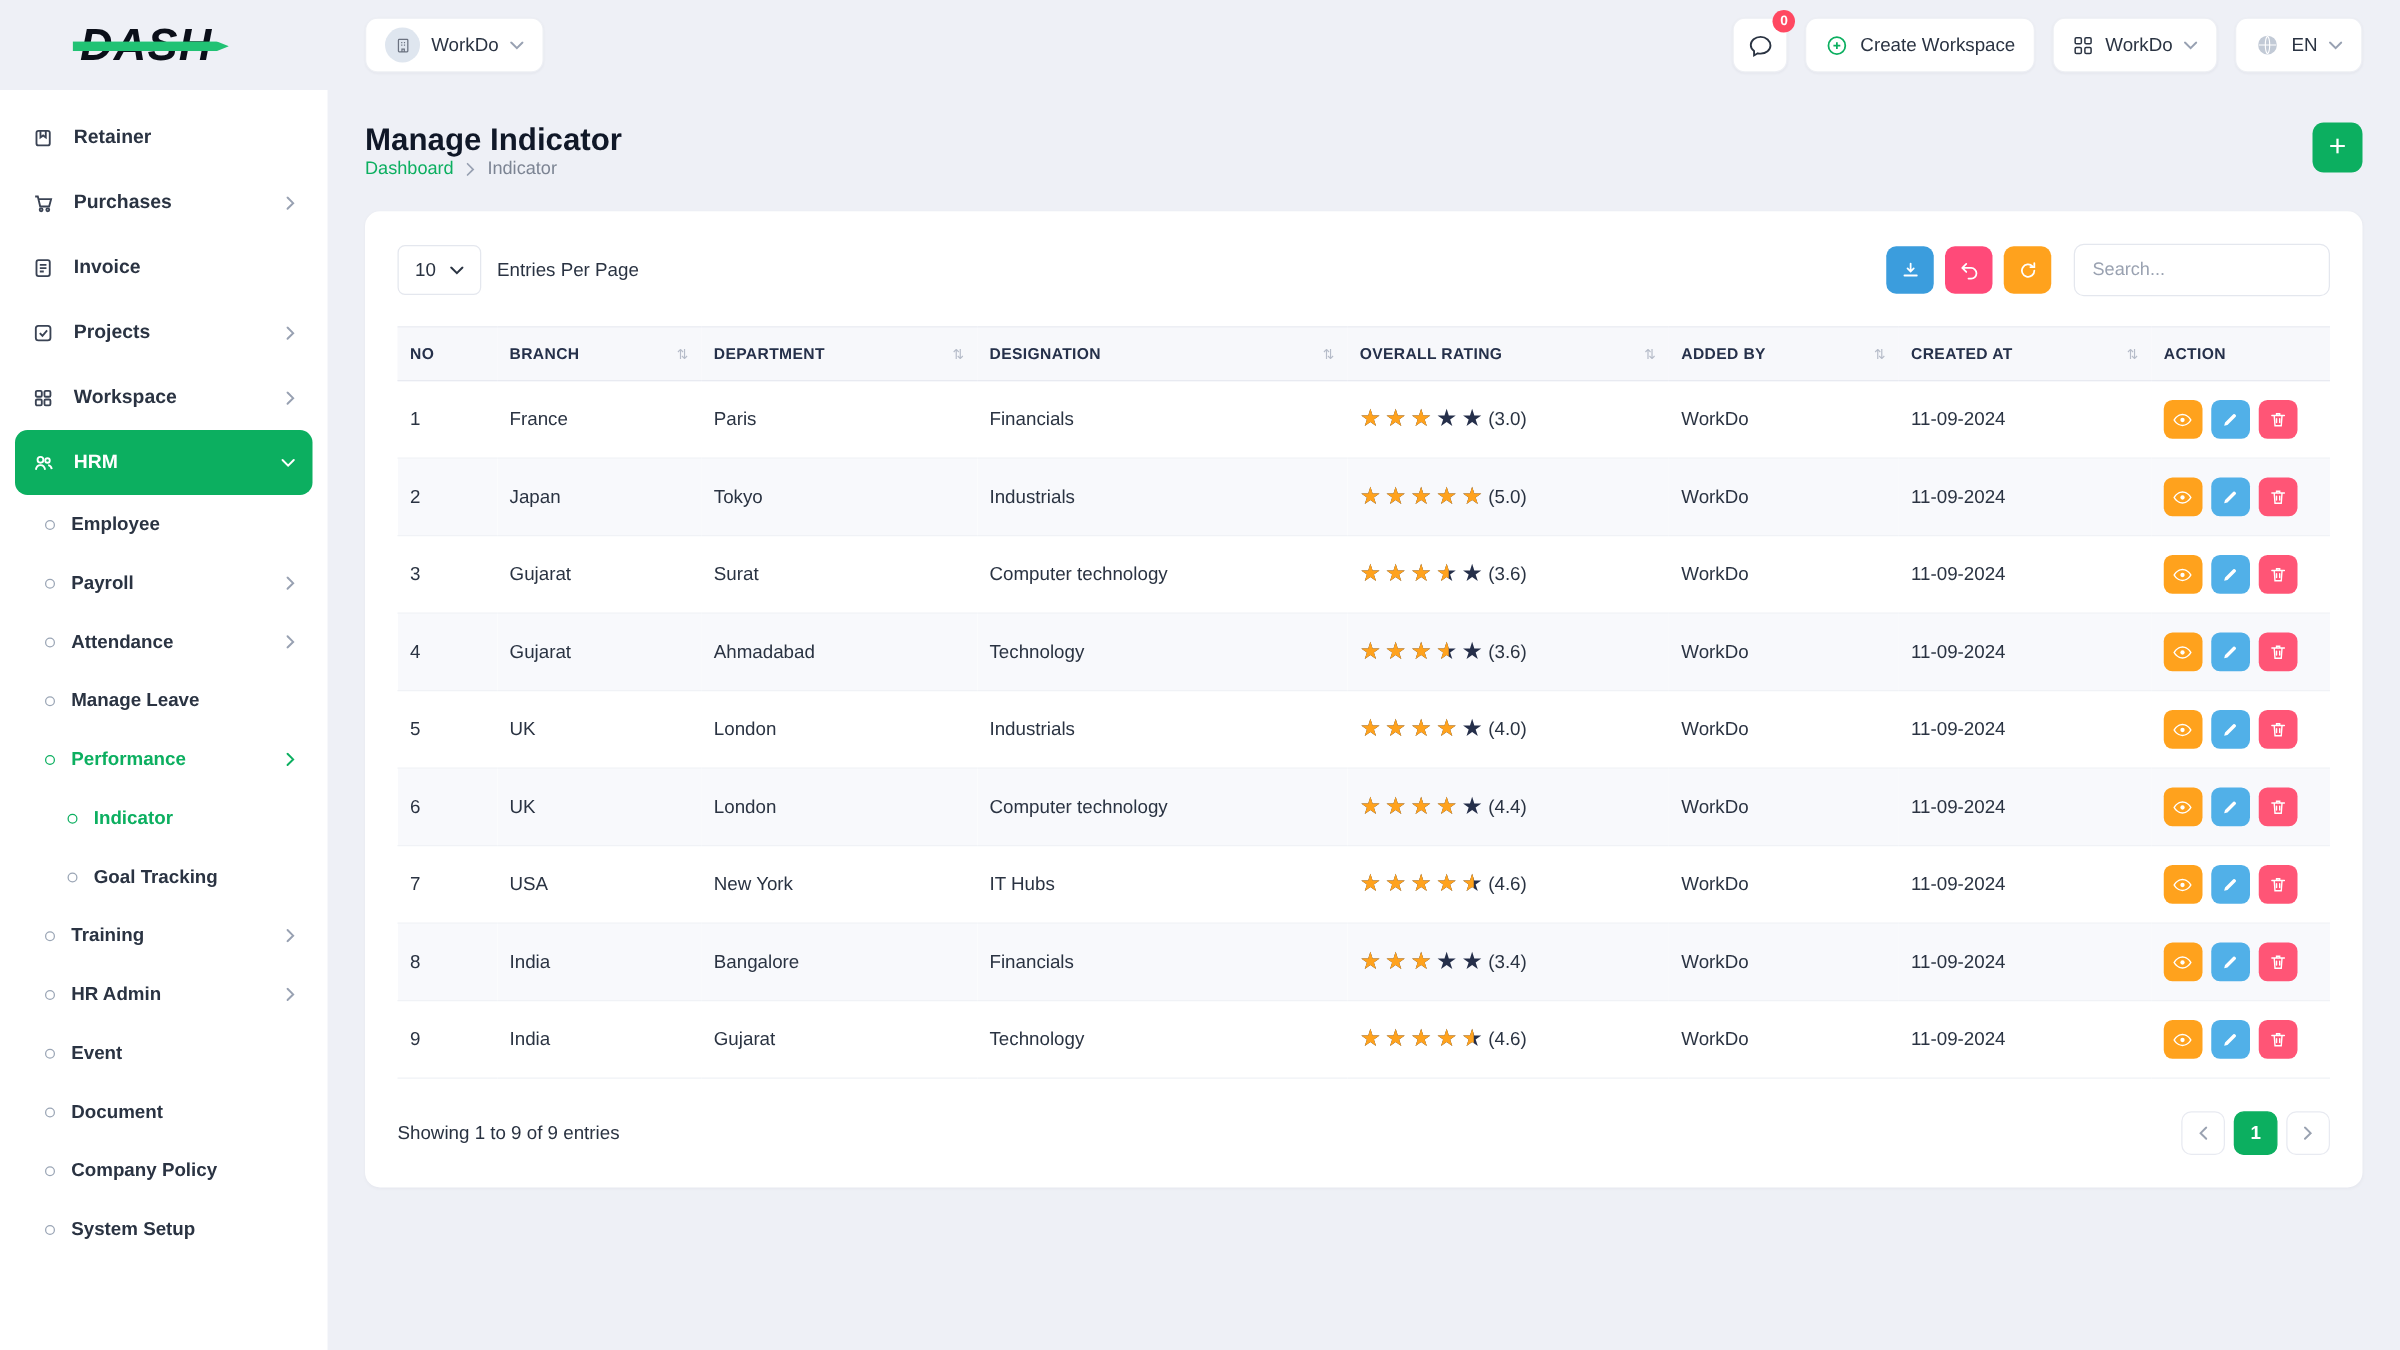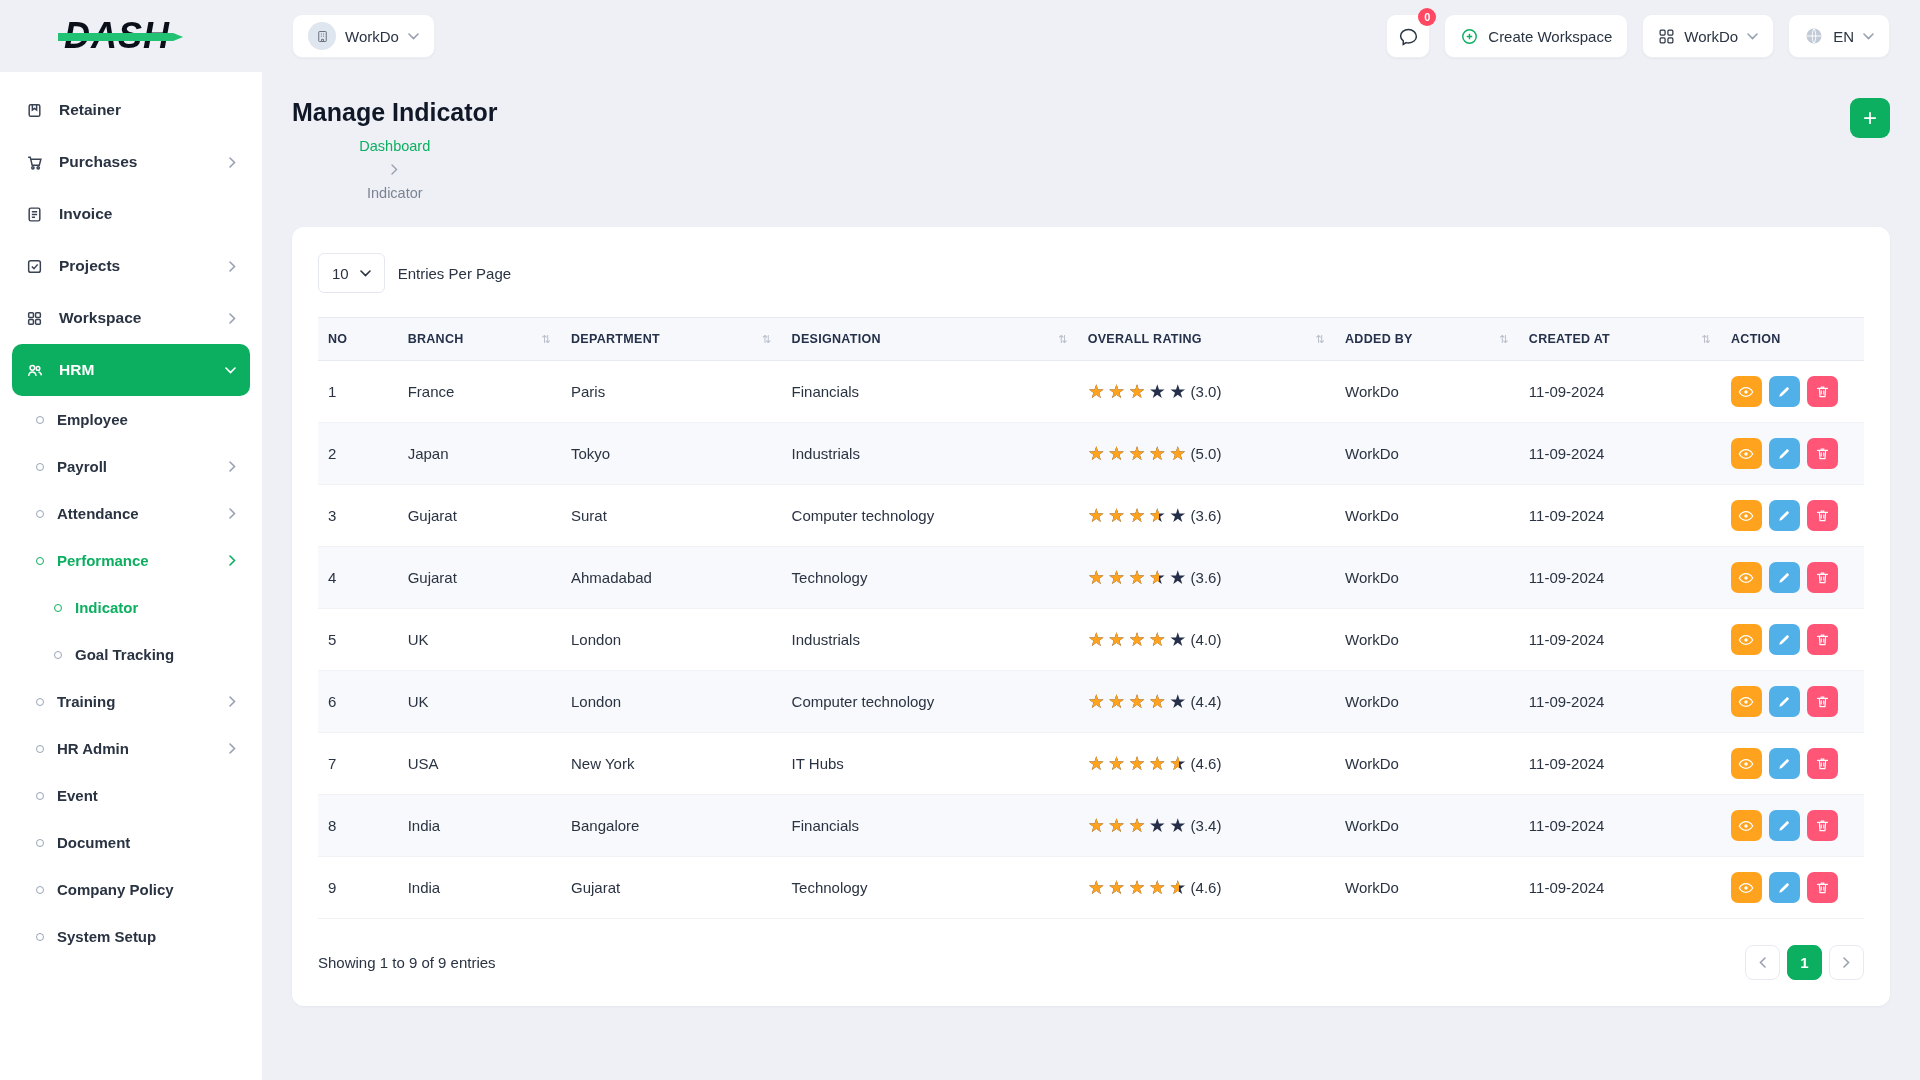--- a/index.html
+++ b/index.html
@@ -44,21 +44,21 @@
   .nav-item.sub2 { height:47px; padding-left:42px; font-size:15px; }
   .dot { width:8px; height:8px; border:1.6px solid #9aa5b5; border-radius:50%; flex:0 0 auto; }
   .nav-item.green { color:#0caf60; }
   .nav-item.green .dot { border-color:#0caf60; }
   .nav-item.green .chev-r { color:#0caf60; }
 
   
   .main { flex:1; padding:26px 30px 0; }
   .page-head { display:flex; justify-content:space-between; align-items:flex-start; }
   h1 { font-size:25px; font-weight:bold; color:#101828; }
-  .breadcrumb { margin-top:11px; font-size:14.5px; display:flex; align-items:center; gap:10px;flex-direction:column; }
+  .breadcrumb { font-size:14.5px; display:flex; align-items:center; gap:10px; }
   .breadcrumb a { color:#0caf60; text-decoration:none; cursor:pointer; }
   .crumb-current { color:#7c8493; }
   .add-btn { width:40px; height:40px; border:none; border-radius:9px; background:#0caf60; color:#fff;
     font-size:24px; line-height:1; cursor:pointer; display:flex; align-items:center; justify-content:center; }
 
   .card { margin-top:26px; background:#fff; border-radius:12px; padding:26px; box-shadow:0 1px 3px rgba(16,24,40,.04); }
   .controls { display:flex; justify-content:space-between; align-items:center; }
   .controls-left { display:flex; align-items:center; gap:13px; }
   .select { display:inline-flex; align-items:center; gap:11px; border:1px solid #e4e7ee; background:#fff;
     border-radius:6px; height:40px; padding:0 13px; font-size:15px; color:#2a3342; cursor:pointer; }
@@ -247,20 +247,24 @@
           <path d="M1 1l4.5 4.5L1 10" fill="none" stroke="currentColor" stroke-width="1.6" stroke-linecap="round"></path>
         </svg>
     </div>
     <div class="nav-item sub">
       <span class="dot"></span>
       <span>Attendance</span>
       <svg class="chev-r" width="7" height="11" viewBox="0 0 7 11">
           <path d="M1 1l4.5 4.5L1 10" fill="none" stroke="currentColor" stroke-width="1.6" stroke-linecap="round"></path>
         </svg>
     </div>
+    <div class="nav-item sub">
+      <span class="dot"></span>
+      <span>Manage Leave</span>
+    </div>
     <div class="nav-item sub green">
       <span class="dot"></span>
       <span>Performance</span>
       <svg class="chev-r" width="7" height="11" viewBox="0 0 7 11">
           <path d="M1 1l4.5 4.5L1 10" fill="none" stroke="currentColor" stroke-width="1.6" stroke-linecap="round"></path>
         </svg>
     </div>
     <div class="nav-item sub2 green">
       <span class="dot"></span>
       <span>Indicator</span>
@@ -319,20 +323,39 @@
     <section class="card">
       <div class="controls">
         <div class="controls-left">
           <button class="select">
             <span>10</span>
             <svg class="chev" width="11" height="7" viewBox="0 0 11 7">
                 <path d="M1 1l4.5 4.5L10 1" fill="none" stroke="#2a3342" stroke-width="1.6" stroke-linecap="round"></path>
               </svg>
           </button>
           <span class="entries-label">Entries Per Page</span>
+        </div>
+        <div class="controls-right">
+          <button class="sq-btn blue">
+            <svg width="17" height="17" viewBox="0 0 24 24" fill="none" stroke="#fff" stroke-width="2" stroke-linecap="round">
+                <path d="M12 4v9M8.5 9.5L12 13l3.5-3.5M5 17.5h14"></path>
+              </svg>
+          </button>
+          <button class="sq-btn pink">
+            <svg width="17" height="17" viewBox="0 0 24 24" fill="none" stroke="#fff" stroke-width="2" stroke-linecap="round" stroke-linejoin="round">
+                <path d="M8.5 13.5L4 9l4.5-4.5M4 9h10a6 6 0 0 1 0 12h-3"></path>
+              </svg>
+          </button>
+          <button class="sq-btn orange">
+            <svg width="17" height="17" viewBox="0 0 24 24" fill="none" stroke="#fff" stroke-width="2" stroke-linecap="round">
+                <path d="M19 12a7 7 0 1 1-2-4.9"></path>
+                <path d="M19 3.5v4.5h-4.5"></path>
+              </svg>
+          </button>
+          <input class="search" placeholder="Search..." style="">
         </div>
       </div>
 
       <table>
         <colgroup>
           <col class="c-no">
             <col class="c-branch">
             <col class="c-dept">
             <col class="c-desig">
           <col class="c-rating">

